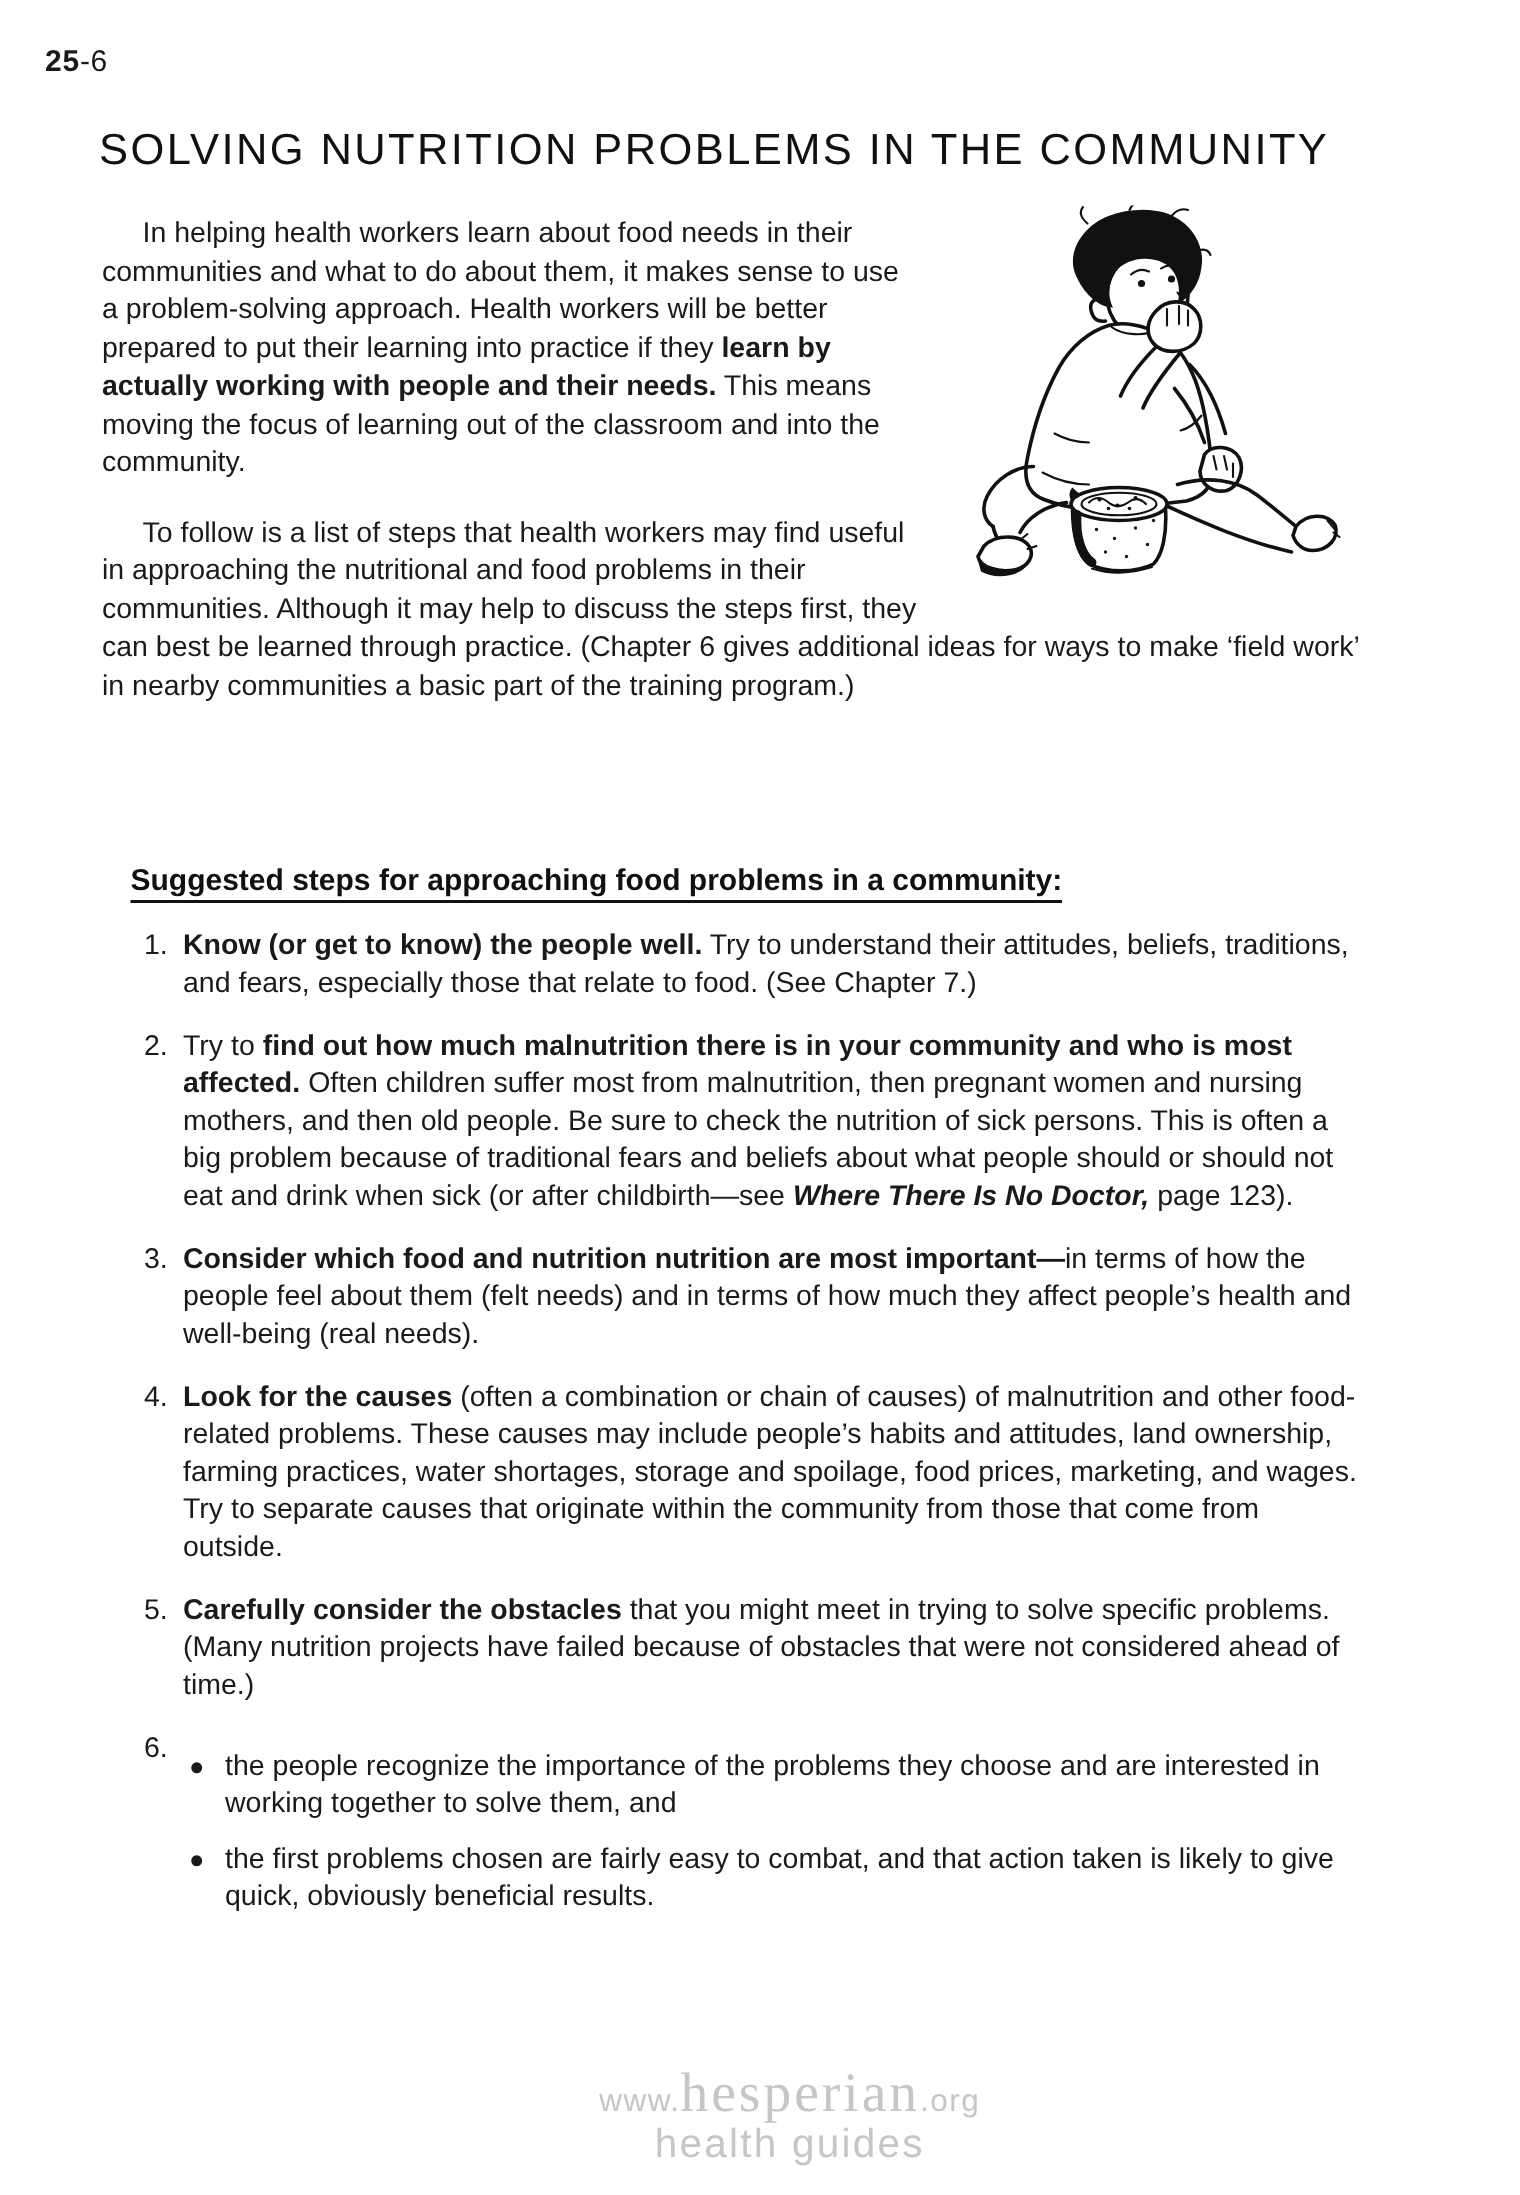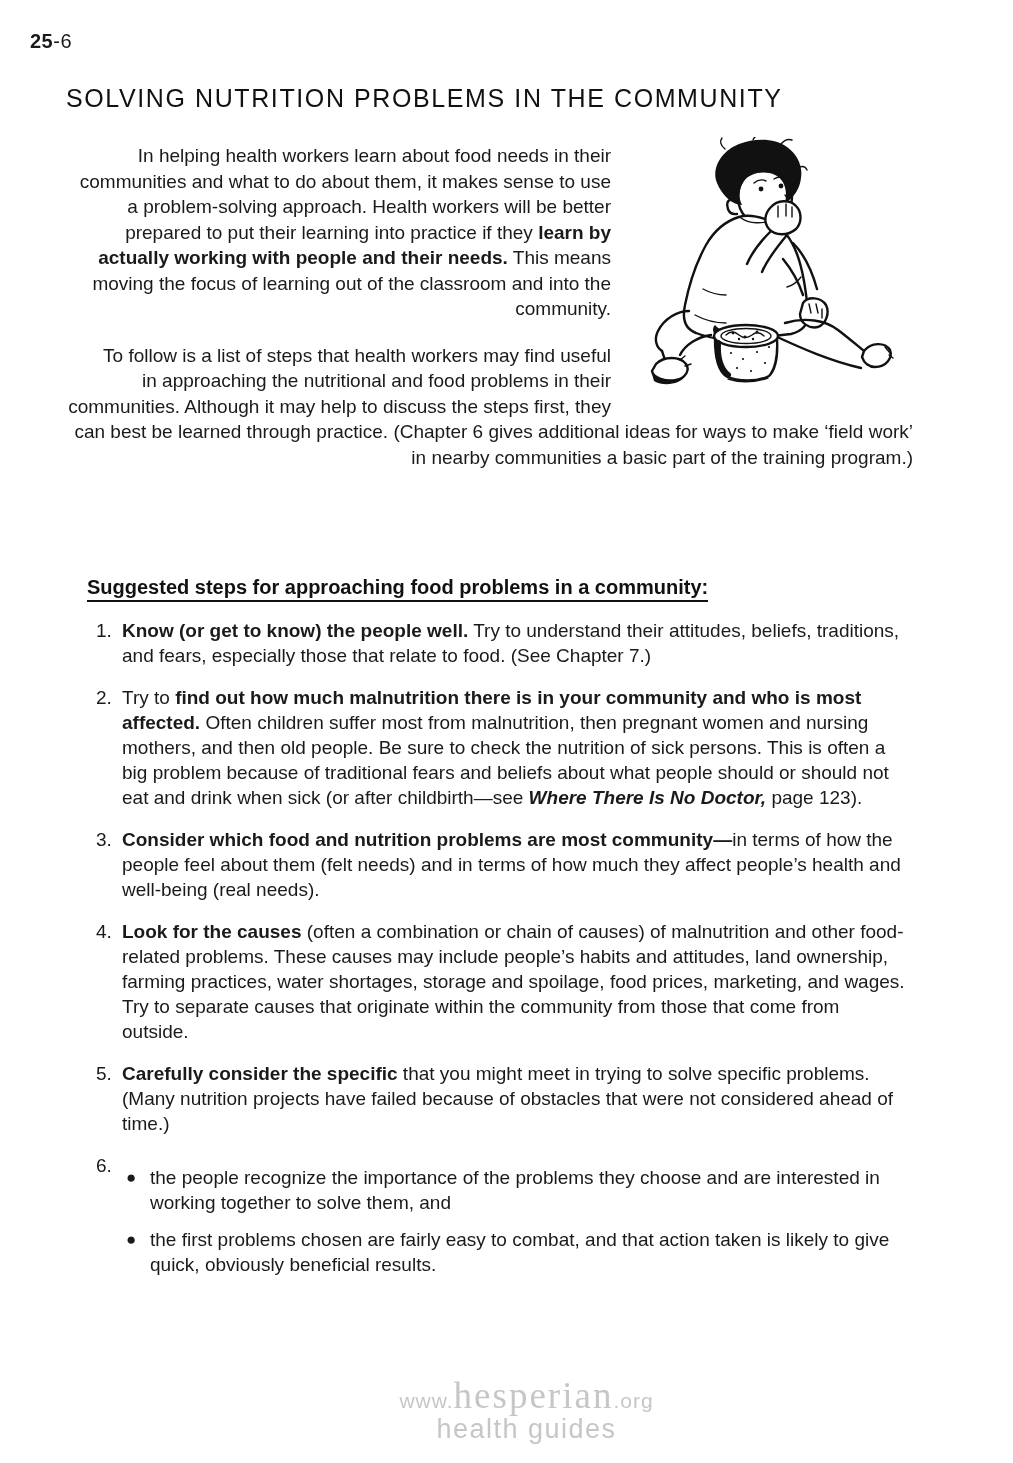--- a/index.html
+++ b/index.html
@@ -5,26 +5,26 @@
   html,body{margin:0;padding:0;}
   body{
     width:1013px;height:1463px;position:relative;background:#ffffff;
     font-family:"Liberation Sans",sans-serif;color:#1a1a1a;
     -webkit-font-smoothing:antialiased;overflow:hidden;
   }
   .b{font-weight:700;margin-top:32px;}
   .i{font-style:italic;}
   .page-number{position:absolute;left:30px;top:30px;font-size:20px;letter-spacing:.5px;}
   .title{
-    position:absolute;left:66px;top:84px;margin:0;font-size:25px;font-weight:400;
+    position:absolute;left:66px;top:84px;margin:0;font-size:29px;font-weight:400;
     letter-spacing:1.6px;white-space:nowrap;color:#111;
   }
   .content{
     position:absolute;left:68px;top:143px;width:845px;
-    font-size:19px;line-height:25.5px;text-align:right;
+    font-size:19px;line-height:25.5px;
   }
   .content p{margin:0;text-indent:27px;}
   .content p + p{margin-top:21px;}
   .illustration{
     float:right;width:280px;height:252px;margin:-6px 0 8px 22px;
   }
   .section-heading{
     position:absolute;left:87px;top:576px;margin:0;font-size:20px;font-weight:700;
     color:#111;
   }
@@ -152,33 +152,33 @@
     </div>
     <div class="step">
       <span class="num">2.</span>
       <div class="step-body">
         <p class="step-text"><span>Try to </span><span class="b">find out how much malnutrition there is in your community and who is most affected.</span><span> Often children suffer most from malnutrition, then pregnant women and nursing mothers, and then old people. Be sure to check the nutrition of sick persons. This is often a big problem because of traditional fears and beliefs about what people should or should not eat and drink when sick (or after childbirth—see </span><span class="b i">Where There Is No Doctor,</span><span> page 123).</span></p>
       </div>
     </div>
     <div class="step">
       <span class="num">3.</span>
       <div class="step-body">
-        <p class="step-text"><span class="b">Consider which food and nutrition problems are most community—</span><span>in terms of how the people feel about them (felt needs) and in terms of how much they affect people’s health and well-being (real needs).</span></p>
+        <p class="step-text"><span class="b">Consider which food and nutrition nutrition are most important—</span><span>in terms of how the people feel about them (felt needs) and in terms of how much they affect people’s health and well-being (real needs).</span></p>
       </div>
     </div>
     <div class="step">
       <span class="num">4.</span>
       <div class="step-body">
         <p class="step-text"><span class="b">Look for the causes</span><span> (often a combination or chain of causes) of malnutrition and other food-related problems. These causes may include people’s habits and attitudes, land ownership, farming practices, water shortages, storage and spoilage, food prices, marketing, and wages. Try to separate causes that originate within the community from those that come from outside.</span></p>
       </div>
     </div>
     <div class="step">
       <span class="num">5.</span>
       <div class="step-body">
-        <p class="step-text"><span class="b">Carefully consider the specific</span><span> that you might meet in trying to solve specific problems. (Many nutrition projects have failed because of obstacles that were not considered ahead of time.)</span></p>
+        <p class="step-text"><span class="b">Carefully consider the obstacles</span><span> that you might meet in trying to solve specific problems. (Many nutrition projects have failed because of obstacles that were not considered ahead of time.)</span></p>
       </div>
     </div>
     <div class="step">
       <span class="num">6.</span>
       <div class="step-body">
         <div class="bullet">
           <span class="dot">●</span>
           <span class="bullet-text">the people recognize the importance of the problems they choose and are interested in working together to solve them, and</span>
         </div>
         <div class="bullet">

